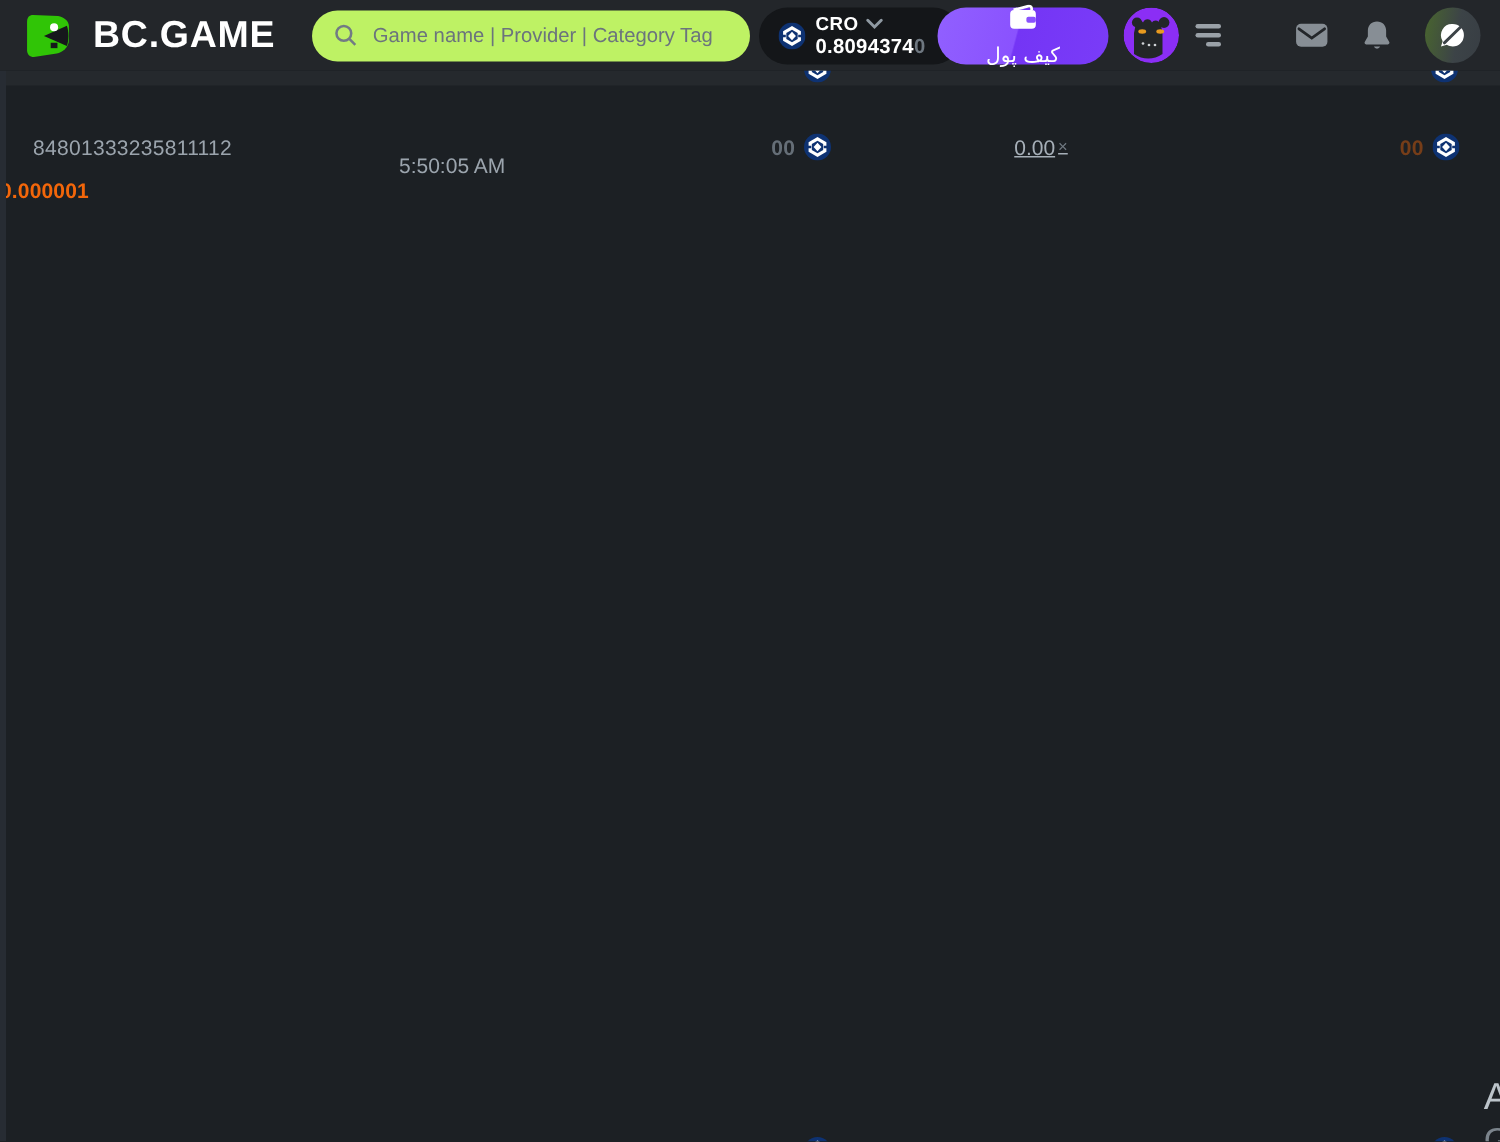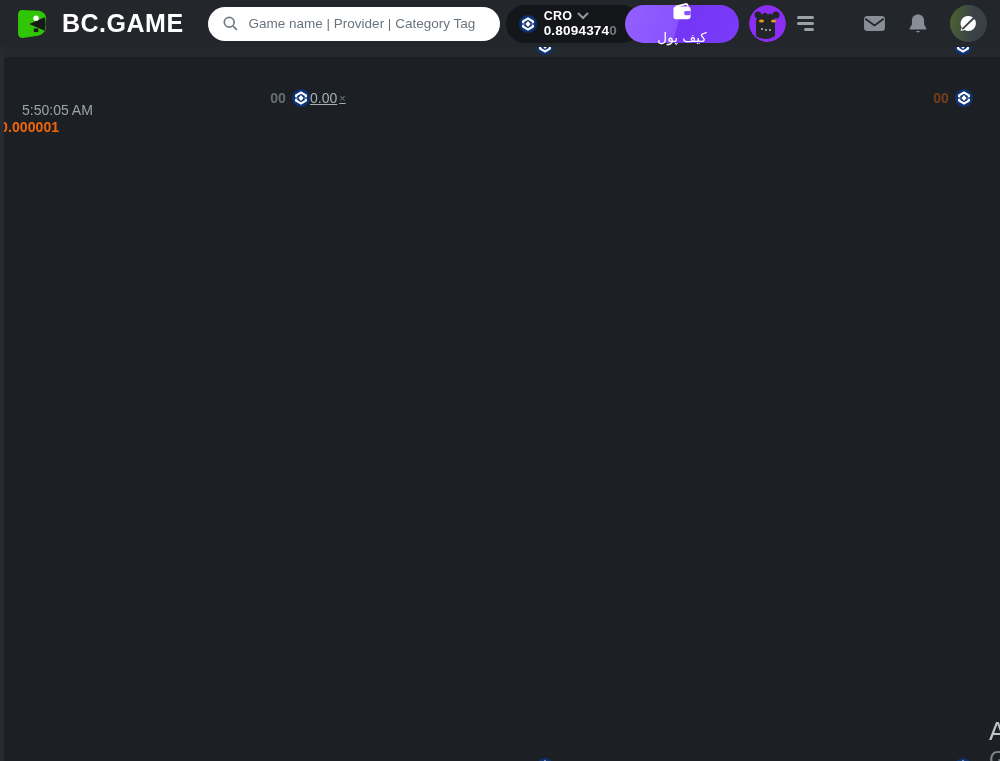--- a/index.html
+++ b/index.html
@@ -18,21 +18,21 @@
     padding:0 13px 0 14px;
     z-index:20;
   }
   .logo-wrap { display:flex; align-items:center; gap:12px; }
   .brand {
     color:#ffffff; font-weight:800; font-size:25px; letter-spacing:.5px;
   }
   .search {
     margin-left:24px;
     width:292px; height:34px;
-    background:#ffffff; border-radius:17px;
+    background:#bef264; border-radius:17px;
     display:flex; align-items:center; gap:10px;
     padding:0 14px;
   }
   .search .ph { color:#6b747d; font-size:13.5px; white-space:nowrap; overflow:hidden; }
 
   .right-cluster { margin-left:auto; display:flex; align-items:center; }
 
   .balance-pill {
     height:38px; background:#141619; border-radius:20px;
     display:flex; align-items:center;
@@ -90,21 +90,21 @@
     height:51.5px; display:flex; align-items:center;
     padding:0 27px 0 22px; cursor:pointer;
   }
   .row:nth-child(even){ background:rgba(255,255,255,.015); }
   .c { display:flex; align-items:center; font-size:14px; }
   .c.id   { flex:0 0 244px; color:#9ba4ad; letter-spacing:.2px; }
   .c.time { flex:0 0 160px; color:#9ba4ad;margin-top:24px; }
   .c.bet  { flex:0 0 128px; justify-content:flex-end; gap:6px;
             color:#f4f6f7; font-weight:700; }
   .c.bet .dim { color:#656e77; font-weight:700; }
-  .c.mult { flex:0 0 280px; color:#a6afb8;text-decoration:underline; }
+  .c.mult { flex:0 0 280px; justify-content:center; color:#a6afb8;text-decoration:underline; }
   .c.mult .x { font-size:11px; color:#717a83; margin-left:2px; }
   .c.payout { flex:1; justify-content:flex-end; gap:6px; font-weight:700; }
   .c.payout.loss .main { color:#f2660a; }
   .c.payout.loss .dim  { color:rgba(242,102,10,.42); }
   .c.payout.win  .main { color:#2eb62c; }
   .c.payout.win  .dim  { color:rgba(46,182,44,.42); }
   .coin { width:18px; height:18px; display:flex; flex:0 0 18px; }
   .c.bet .main, .c.bet .dim, .c.payout .main, .c.payout .dim { letter-spacing:.1px; }
 
   
@@ -235,20 +235,21 @@
         <circle cx="10" cy="10" r="10" fill="#0e3272"></circle>
         <path d="M10 2.6 16.6 6.4v7.2L10 17.4 3.4 13.6V6.4Z" fill="#ffffff"></path>
         <path d="M10 5.4 14.2 7.8v4.4L10 14.6 5.8 12.2V7.8Z" fill="#0e3272"></path>
         <path d="M10 6.8 12.9 10 10 13.2 7.1 10Z" fill="#ffffff"></path>
         <path d="M2.8 9.1h2.6v1.8H2.8Zm11.8 0h2.6v1.8h-2.6Z" fill="#0e3272"></path>
       </svg>
     </span>
 
   <div class="rows">
   <div class="row">
+    <div class="c id">84801333235811112</div>
     <div class="c time">5:50:05 AM</div>
     <div class="c bet">
       <span><span class="main">0.000001</span><span class="dim">00</span></span>
       <span class="coin">
             <svg width="18" height="18" viewBox="0 0 20 20">
               <circle cx="10" cy="10" r="10" fill="#0e3272"></circle>
               <path d="M10 2.6 16.6 6.4v7.2L10 17.4 3.4 13.6V6.4Z" fill="#ffffff"></path>
               <path d="M10 5.4 14.2 7.8v4.4L10 14.6 5.8 12.2V7.8Z" fill="#0e3272"></path>
               <path d="M10 6.8 12.9 10 10 13.2 7.1 10Z" fill="#ffffff"></path>
               <path d="M2.8 9.1h2.6v1.8H2.8Zm11.8 0h2.6v1.8h-2.6Z" fill="#0e3272"></path>

